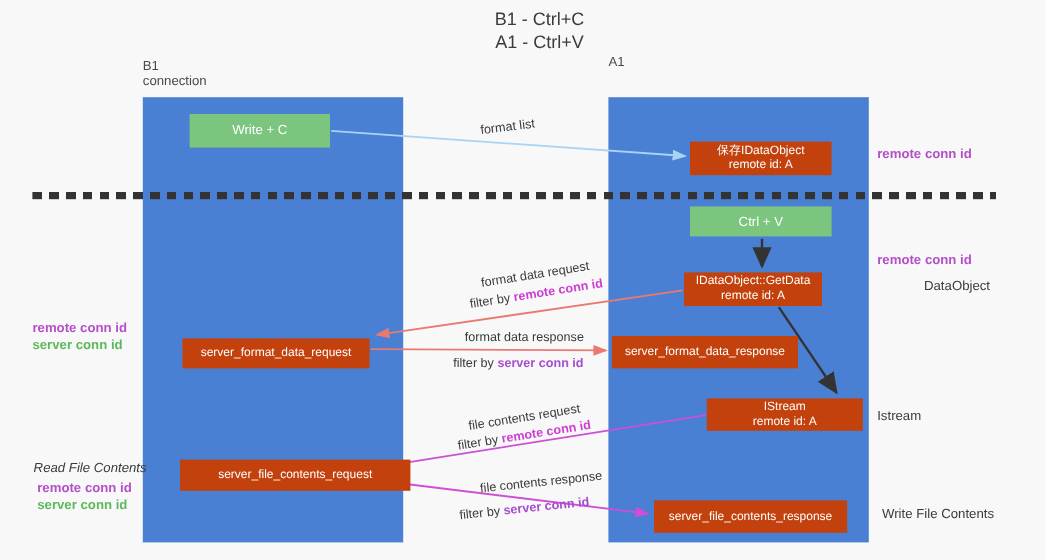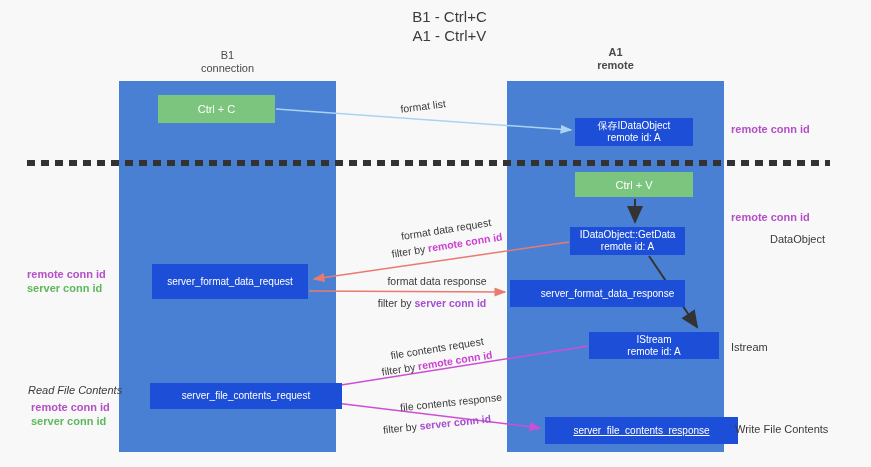--- a/index.html
+++ b/index.html
@@ -2,45 +2,45 @@
 <html><head>
 <meta charset="utf-8">
 <style>
   html,body{margin:0;padding:0;}
   body{font-family:"Liberation Sans","DejaVu Sans",sans-serif;background:#f8f8f8;}
   .canvas{position:relative;width:871px;height:467px;background:#f8f8f8;overflow:hidden;}
 
   .title{position:absolute;left:0;top:7px;width:871px;text-align:center;
          font-size:15px;line-height:19px;color:#3b3b3b;z-index:6;margin-left:14px;}
 
-  .col-header{position:absolute;text-align:center;font-size:11px;line-height:13px;color:#4a4a4a;z-index:6;}
+  .col-header{position:absolute;font-size:11px;line-height:13px;color:#4a4a4a;z-index:6;}
   .col-header.left{left:119px;top:49px;width:217px;}
-  .col-header.right{left:507px;top:46px;width:217px;font-weight:bold;}
+  .col-header.right{left:507px;top:46px;width:217px;}
 
   .column{position:absolute;top:81px;width:217px;height:371px;background:#4a80d4;z-index:1;}
   .column.left{left:119px;}
   .column.right{left:507px;}
 
   .dashline{position:absolute;left:27px;top:160px;width:803px;height:6px;z-index:5;
     background:repeating-linear-gradient(90deg,#333 0 8px,rgba(0,0,0,0) 8px 14px);}
 
   .box{position:absolute;display:flex;flex-direction:column;align-items:center;justify-content:center;
        color:#fff;text-align:center;z-index:3;}
   .box.green{background:#7cc57e;font-size:11px;}
-  .box.orange{background:#1d4ed8;font-size:10px;line-height:12px;}
+  .box.orange{background:#c2410c;font-size:10px;line-height:12px;}
 
   .b-ctrl-c{left:158px;top:95px;width:117px;height:28px;}
   .b-save{left:575px;top:118px;width:118px;height:28px;}
   .b-ctrl-v{left:575px;top:172px;width:118px;height:25px;}
   .b-getdata{left:570px;top:227px;width:115px;height:28px;}
-  .b-fmt-req{left:152px;top:264px;width:156px;height:35px;font-size:11px;}
-  .b-fmt-resp{left:510px;top:280px;width:155px;height:27px;font-size:11px;padding-left:20px;}
+  .b-fmt-req{left:152px;top:282px;width:156px;height:25px;font-size:11px;}
+  .b-fmt-resp{left:510px;top:280px;width:155px;height:27px;font-size:11px;}
   .b-istream{left:589px;top:332px;width:130px;height:27px;}
   .b-file-req{left:150px;top:383px;width:192px;height:26px;font-size:11px;}
-  .b-file-resp{left:545px;top:417px;width:193px;height:27px;font-size:11px;text-decoration:underline;}
+  .b-file-resp{left:545px;top:417px;width:161px;height:27px;font-size:11px;}
 
   .slabel{position:absolute;font-size:11px;white-space:nowrap;z-index:6;}
   .slabel.dark{color:#3a3a3a;}
   .slabel.purple{color:#b44fc8;font-weight:bold;}
   .slabel.green{color:#5cb85c;font-weight:bold;}
 
   .flabel{position:absolute;white-space:nowrap;z-index:4;font-size:10.5px;color:#3a3a3a;
           transform:translate(-50%,-50%);}
   .flabel .magenta{color:#cc3fd1;font-weight:bold;}
   .flabel .purple{color:#a64ed0;font-weight:bold;}
@@ -56,21 +56,20 @@
     <div>B1 - Ctrl+C</div>
     <div>A1 - Ctrl+V</div>
   </div>
 
   <div class="col-header left">
     <div>B1</div>
     <div>connection</div>
   </div>
   <div class="col-header right">
     <div>A1</div>
-    <div>remote</div>
   </div>
 
   <div class="column left"></div>
   <div class="column right"></div>
 
   <svg class="arrows" width="871" height="467" viewBox="0 0 871 467">
     <defs>
       <marker id="m-blue" markerWidth="9" markerHeight="8" refX="7" refY="3" orient="auto">
         <path d="M0,0 L8,3 L0,6 z" fill="#a8d4f2"></path>
       </marker>
@@ -89,21 +88,21 @@
     <line x1="649" y1="256" x2="697" y2="327" stroke="#333" stroke-width="2" marker-end="url(#m-black)"></line>
     <line x1="569" y1="242" x2="314" y2="279" stroke="#e97a70" stroke-width="1.5" marker-end="url(#m-red)"></line>
     <line x1="309" y1="291" x2="505" y2="292" stroke="#e97a70" stroke-width="1.5" marker-end="url(#m-red)"></line>
     <line x1="588" y1="346" x2="316" y2="389" stroke="#cc4fd4" stroke-width="1.5" marker-end="url(#m-magenta)"></line>
     <line x1="311" y1="400" x2="540" y2="428" stroke="#cc4fd4" stroke-width="1.5" marker-end="url(#m-magenta)"></line>
   </svg>
 
   <div class="dashline"></div>
 
   <div class="box green b-ctrl-c">
-    <span>Ctrl + C</span>
+    <span>Write + C</span>
   </div>
   <div class="box orange b-save">
     <span>保存IDataObject</span>
     <span>remote id: A</span>
   </div>
   <div class="box green b-ctrl-v">
     <span>Ctrl + V</span>
   </div>
   <div class="box orange b-getdata">
     <span>IDataObject::GetData</span>

